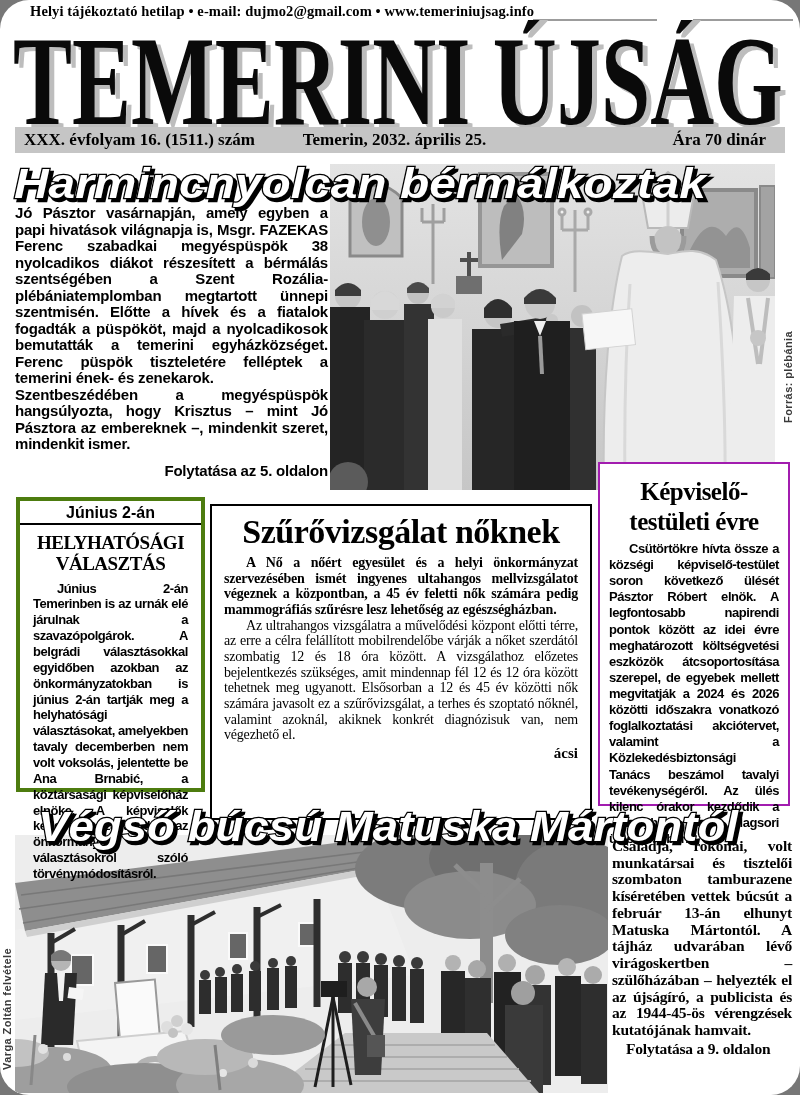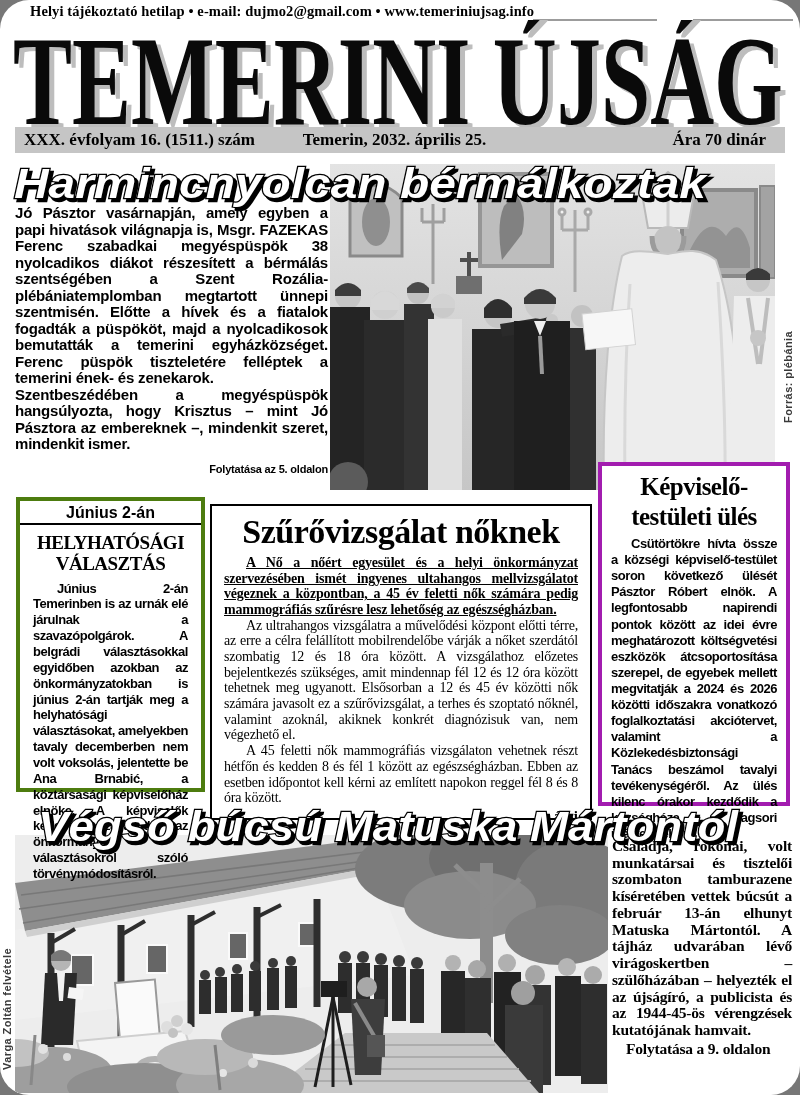--- a/index.html
+++ b/index.html
@@ -40,21 +40,21 @@
   }
   .vcredit.right { left:782px; top:331px; }
   .vcredit.left  { left:1px;   top:948px; }
   
   .article1 {
     position:absolute; left:15px; top:205px; width:313px;
     font:bold 15px/1.1 "Liberation Sans", sans-serif; letter-spacing:-0.2px;
     text-align:justify;
   }
   .article1 p { margin:0; }
-  .article1 .cont { text-align:right; margin-top:10px; font-size:11px; }
+  .article1 .cont { text-align:right; margin-top:10px; font-size:15px; }
   
   .box-a {
     position:absolute; left:16px; top:497px; width:189px; height:295px;
     border:4px solid #4d7c0f; background:#fff; z-index:6;
   }
   .box-a .kicker {
     height:24px; border-bottom:2px solid #000; text-align:center;
     font:bold 16px/23px "Liberation Sans", sans-serif;
   }
   .box-a .title {
@@ -71,25 +71,25 @@
     border:2px solid #000; background:#fff; z-index:6; padding:4px 12px;margin-top:14px;
   }
   .box-b .title {
     text-align:center; font:bold 34px/1.15 "Liberation Serif", serif;
     letter-spacing:-0.5px; margin:2px 0 4px;
   }
   .box-b .lead, .box-b .bodyp {
     font:14px/1.12 "Liberation Serif", serif; letter-spacing:-0.2px;
     text-align:justify; margin:0; text-indent:22px;
   }
-  .box-b .lead { font-weight:bold;text-decoration:underline; }
+  .box-b .lead { font-weight:bold; }
   .box-b .byline { text-align:right; font:bold 15px "Liberation Serif", serif; margin-top:2px; }
   .box-c {
     position:absolute; left:598px; top:462px; width:192px; height:344px;
-    border:4px solid #a21caf; background:#fff; z-index:6; padding:4px 9px;
+    border:2px solid #a21caf; background:#fff; z-index:6; padding:11px 9px;
   }
   .box-c .title {
     text-align:center; font:bold 25px/1.18 "Liberation Serif", serif;
     letter-spacing:-0.5px; margin:2px 0 5px;
   }
   .box-c .body {
     font:bold 13px/1.24 "Liberation Sans", sans-serif; letter-spacing:-0.45px;
     text-align:justify; margin:0;
   }
   .box-c .body p { margin:0; text-indent:20px; }
@@ -225,28 +225,27 @@
     <div class="title">HELYHATÓSÁGI VÁLASZTÁS</div>
     <div class="body">
       <p>Június 2-án Temerinben is az urnák elé járulnak a szavazópolgárok. A belgrádi választásokkal egyidőben azokban az önkormányzatokban is június 2-án tartják meg a helyhatósági választásokat, amelyekben tavaly decemberben nem volt voksolás, jelentette be Ana Brnabić, a köztársasági képviselőház elnöke. A képviselők kedden szavaztak az önkormányzati választásokról szóló törvénymódosításról.</p>
     </div>
   </div>
 
   <div class="box-b">
     <div class="title">Szűrővizsgálat nőknek</div>
     <p class="lead">A Nő a nőért egyesület és a helyi önkormányzat szervezésében ismét ingyenes ultahangos mellvizsgálatot végeznek a központban, a 45 év feletti nők számára pedig mammográfiás szűrésre lesz lehetőség az egészségházban.</p>
     <p class="bodyp">Az ultrahangos vizsgálatra a művelődési központ előtti térre, az erre a célra felállított mobilrendelőbe várják a nőket szerdától szombatig 12 és 18 óra között. A vizsgálathoz előzetes bejelentkezés szükséges, amit mindennap fél 12 és 12 óra között tehetnek meg ugyanott. Elsősorban a 12 és 45 év közötti nők számára javasolt ez a szűrővizsgálat, a terhes és szoptató nőknél, valamint azoknál, akiknek konkrét diagnózisuk van, nem végezhető el.</p>
-    <p class="bodyp">A 45 feletti nők mammográfiás vizsgálaton vehetnek részt hétfőn és kedden 8 és fél 1 között az egészségházban. Ebben az esetben időpontot kell kérni az említett napokon reggel fél 8 és 8 óra között.</p>
     <div class="byline">ácsi</div>
   </div>
 
   <div class="box-c">
     <div class="title">
       <div>Képviselő-</div>
-      <div>testületi ülés</div>
+      <div>testületi évre</div>
     </div>
     <div class="body">
       <p>Csütörtökre hívta össze a községi képviselő-testület soron következő ülését Pásztor Róbert elnök. A legfontosabb napirendi pontok között az idei évre meghatározott költségvetési eszközök átcsoportosítása szerepel, de egyebek mellett megvitatják a 2024 és 2026 közötti időszakra vonatkozó foglalkoztatási akciótervet, valamint a Közlekedésbiztonsági Tanács beszámol tavalyi tevékenységéről. Az ülés kilenc órakor kezdődik a községháza alagsori üléstermében.</p>
     </div>
   </div>
 
   <svg class="headline2-svg" width="760" height="56">
     <text x="13" y="44" font-family="Liberation Sans, sans-serif" font-weight="bold" font-style="italic" font-size="43" fill="#000" stroke="#000" stroke-width="2.6" textLength="700" lengthAdjust="spacingAndGlyphs">Végső búcsú Matuska Mártontól</text>
     <text x="10" y="41" font-family="Liberation Sans, sans-serif" font-weight="bold" font-style="italic" font-size="43" fill="#fff" stroke="#000" stroke-width="2.4" paint-order="stroke" textLength="700" lengthAdjust="spacingAndGlyphs">Végső búcsú Matuska Mártontól</text>
   </svg>

